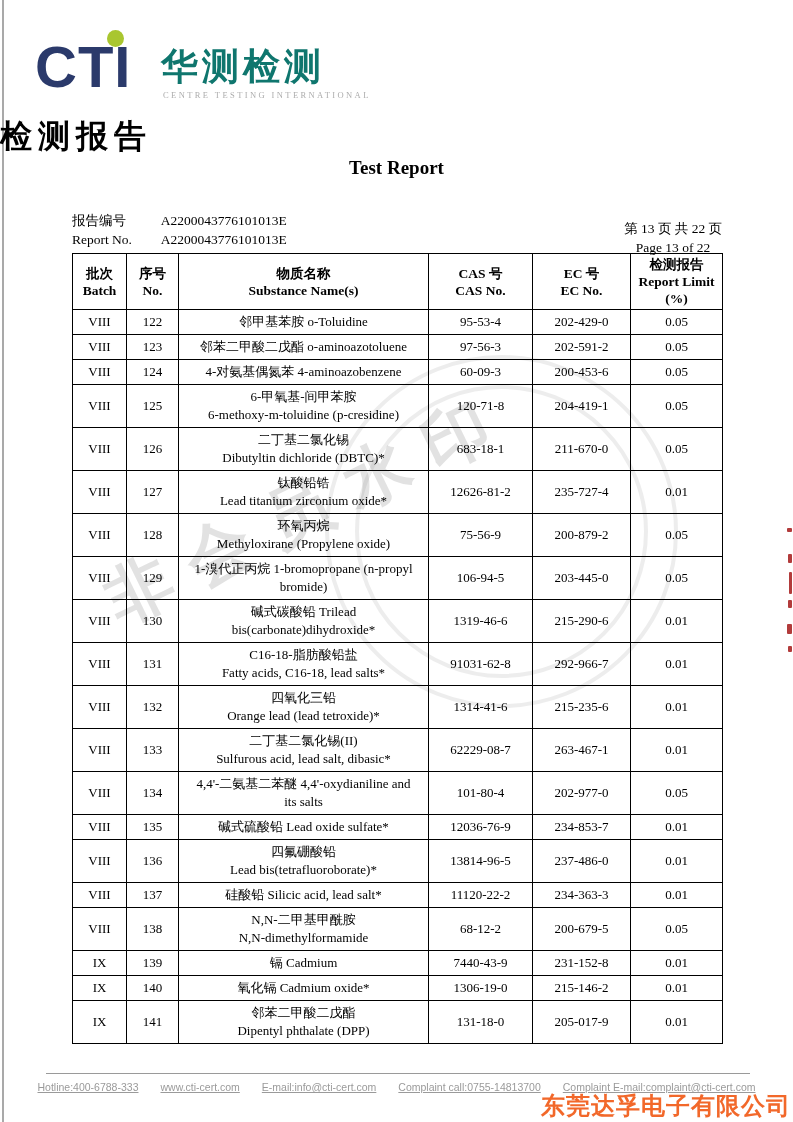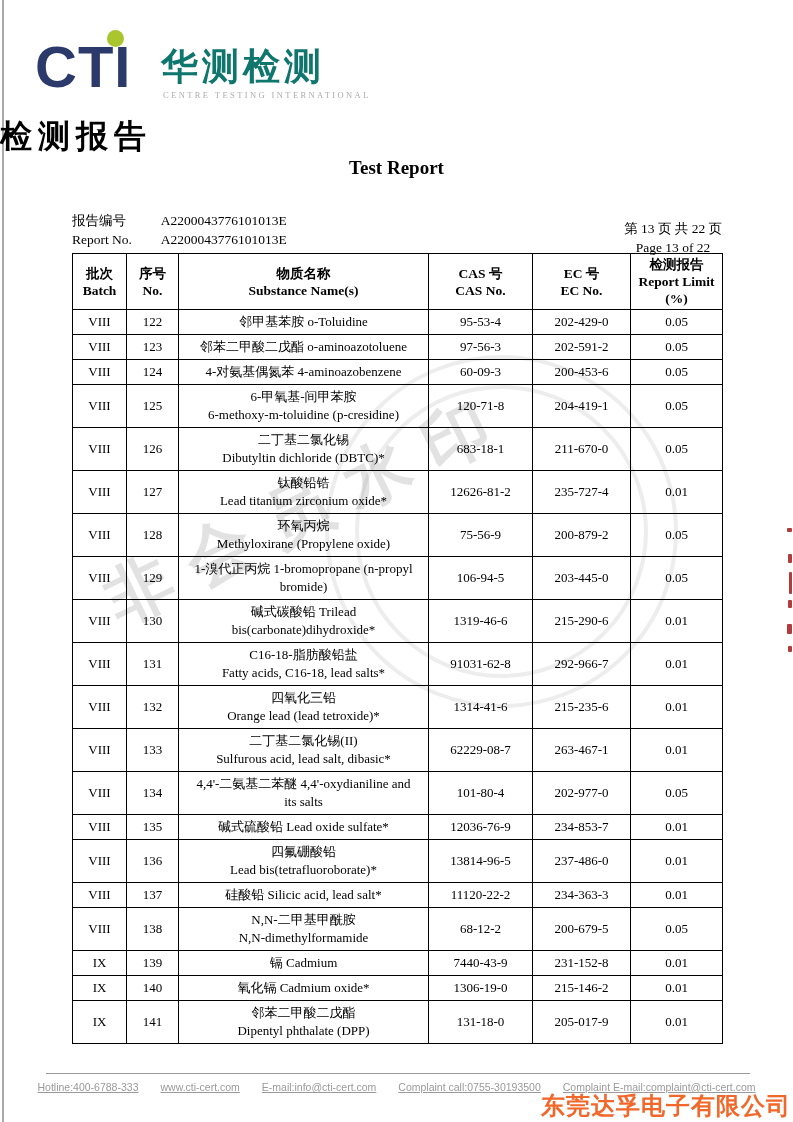--- a/index.html
+++ b/index.html
@@ -362,14 +362,14 @@
 <div class="seal-edge">
   <i></i>
     <i></i>
     <i></i>
     <i></i>
     <i></i>
     <i></i>
 </div>
 
 <div class="footer-line"></div>
-<div class="footer-contacts" id="footer-contacts"><span>Hotline:400-6788-333</span><span>www.cti-cert.com</span><span>E-mail:info@cti-cert.com</span><span>Complaint call:0755-30193500</span><span>Complaint E-mail:complaint@cti-cert.com</span></div>
+<div class="footer-contacts" id="footer-contacts"><span>Hotline:400-6788-333</span><span>www.cti-cert.com</span><span>E-mail:info@cti-cert.com</span><span>Complaint call:0755-14813700</span><span>Complaint E-mail:complaint@cti-cert.com</span></div>
 <div class="footer-company">东莞达孚电子有限公司</div>
 
 </body></html>

